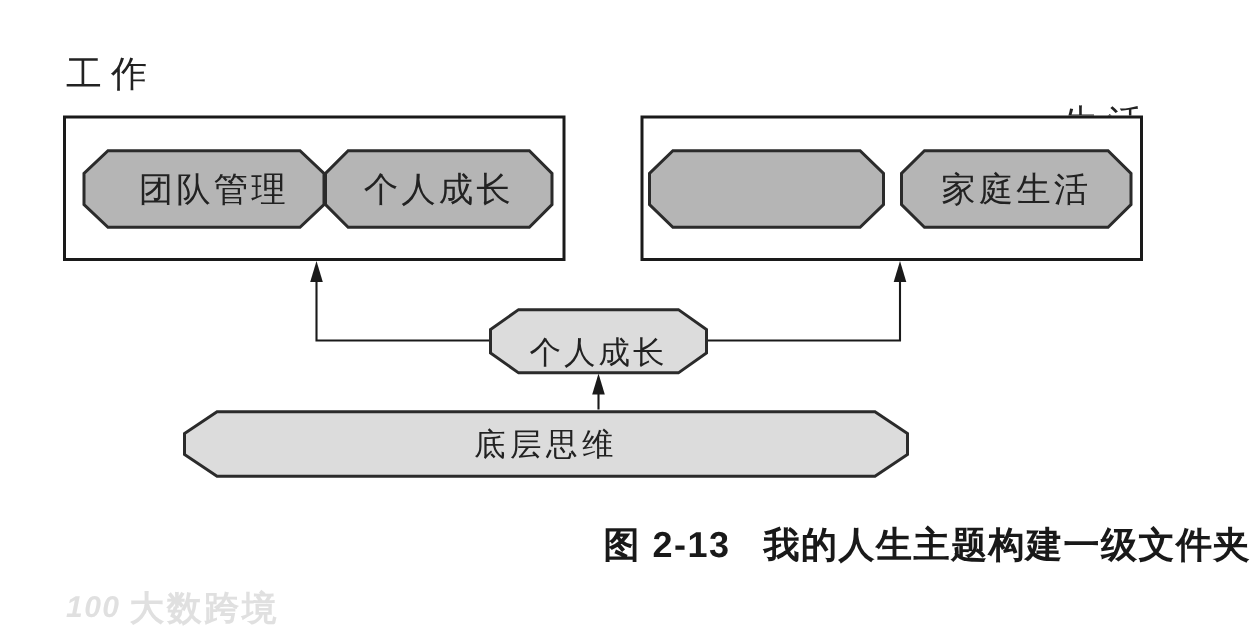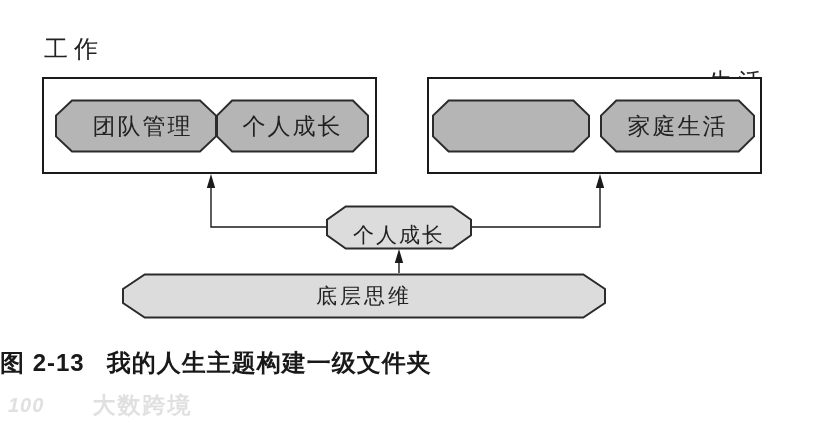--- a/index.html
+++ b/index.html
@@ -51,40 +51,40 @@
 
   .node.center { left: 327px; top: 206px; width: 144px; height: 43px; align-items: flex-end; }
   .node.center .node-label { font-size: 21px; }
 
   .node.base { left: 123px; top: 274px; width: 482px; height: 44px; }
   .node.base .node-label { font-size: 21px; letter-spacing: 3px; }
 
   .caption {
     position: absolute;
     left: 0; top: 347px; width: 834px;
-    text-align: left;
+    text-align: right;
     font-family: "Liberation Sans", "DejaVu Sans", sans-serif;
     font-weight: 700;
     font-size: 24px;
     color: var(--caption, #191919);
     letter-spacing: 1px;
   }
   .caption .fig-no { margin-right: 22px; }
 
   .watermark {
     position: absolute;
     left: 8px; top: 390px;
     display: flex; align-items: center; gap: 6px;
     color: var(--watermark, #dcdcdc);
     opacity: 0.8;
     font-family: "Liberation Sans", "DejaVu Sans", sans-serif;
     user-select: none;
   }
-  .wm-logo { font-size: 20px; font-weight: 700; font-style: italic; letter-spacing: 1px; }
-  .wm-text { font-size: 23px; font-weight: 700; letter-spacing: 2px; margin-left: 42px; }
+  .wm-logo { font-size: 20px; font-weight: 700; font-style: italic; letter-spacing: 1px; margin-left: 36px; }
+  .wm-text { font-size: 23px; font-weight: 700; letter-spacing: 2px; }
 </style>
 </head>
 <body>
 
 <div class="canvas">
 
   <svg class="connectors" width="834" height="423" viewBox="0 0 834 423">
     <g stroke="#1a1a1a" stroke-width="1.4" fill="none">
       <path d="M 327 227 H 211 V 186"></path>
       <path d="M 471 227 H 600 V 186"></path>

